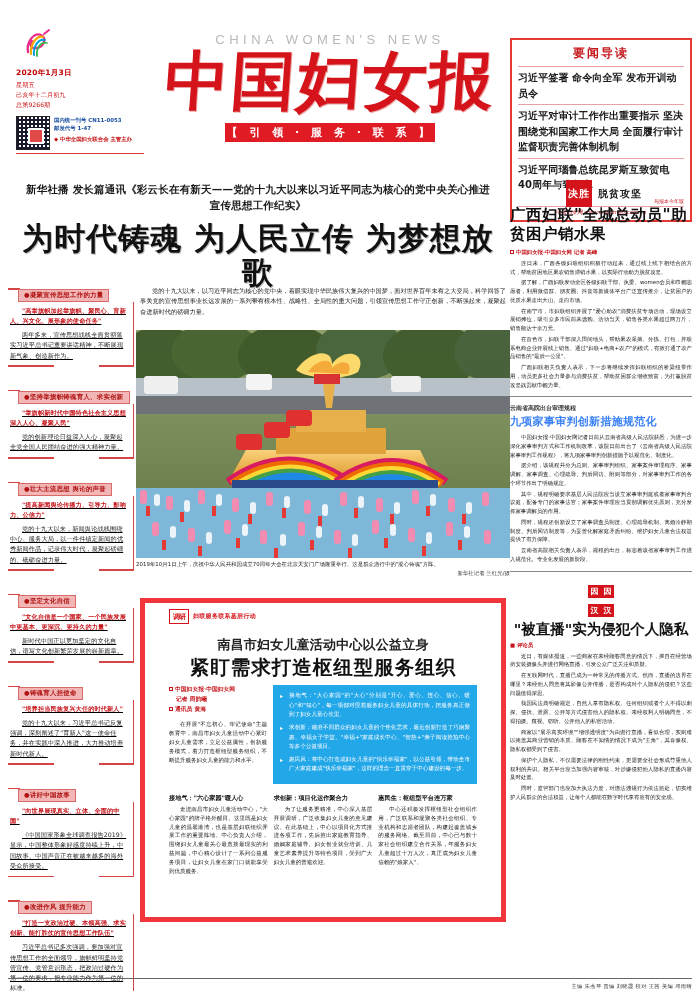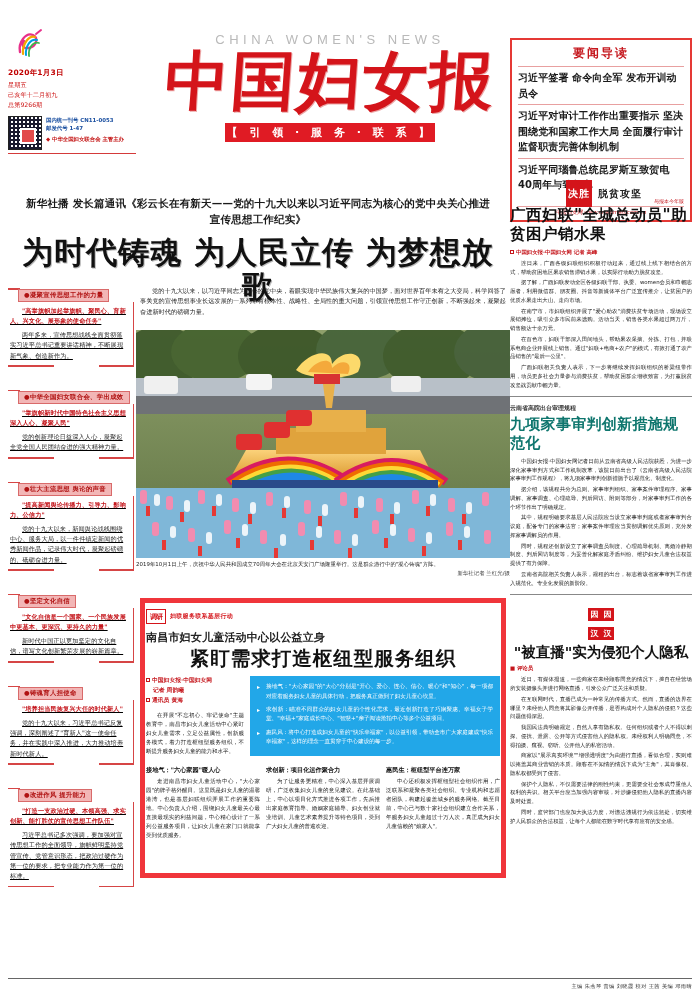--- a/index.html
+++ b/index.html
@@ -6,21 +6,21 @@
   html, body {
     width: 700px; height: 991px;
     background: #ffffff;
     font-family: "DejaVu Sans", "Liberation Sans", sans-serif;
     overflow: hidden;
   }
   .page { position: relative; width: 700px; height: 991px; background:#fff; padding: 0; }
 
   
   .masthead { position: relative; height: 178px; }
-  .mh-left { position: absolute; left: 8px; top: 28px; width: 130px; }
+  .mh-left { position: absolute; left: 16px; top: 28px; width: 130px; }
   .logo-mark { width: 34px; height: 34px; position: relative; margin-left: 6px; }
   .logo-mark svg { display:block; }
   .mh-date { margin-top: 6px; font-size: 7.5px; color: #c00000; font-weight: bold; line-height: 1.45; letter-spacing: .2px; }
   .mh-sub { font-size: 6.2px; color:#cc1111; line-height: 1.5; margin-top: 1px; }
   .mh-qr-row { display:flex; gap:4px; margin-top: 6px; align-items: flex-start; }
   .qr {
     width: 34px; height: 34px;
     background:
       repeating-linear-gradient(0deg,#1a1a2e 0 2px,transparent 2px 4px),
       repeating-linear-gradient(90deg,#1a1a2e 0 2px,transparent 2px 4px),
@@ -50,21 +50,21 @@
 
   
   .digest { position:absolute; right:8px; top:38px; width:182px; border:2px solid #e53935; padding:5px 6px 4px; }
   .digest-title { text-align:center; font-size:12px; color:#c5161c; font-weight:bold; font-family:"DejaVu Serif",serif; letter-spacing:2px; margin-bottom:4px; }
   .digest-item { font-size:10px; color:#1a1a1a; font-weight:bold; line-height:1.55; padding:3px 0; border-top:1px solid #e8a0a0; letter-spacing:.1px;}
   .digest-item:first-of-type{border-top:none;}
   .digest-foot { font-size:5px; color:#c5161c; text-align:right; margin-top:2px;}
   .digest-url { font-size:5.4px; color:#c5161c; text-align:center; border-top:1px solid #e8a0a0; padding-top:2px; margin-top:2px; font-style:italic;}
 
   
-  .lead-wrap { position:absolute; left:8px; top:196px; width:500px; }
+  .lead-wrap { position:absolute; left:8px; top:182px; width:500px; }
   .lead-kicker { font-size:10.5px; line-height:1.5; color:#1a1a1a; font-weight:bold; text-align:center; padding:0 14px; letter-spacing:.2px;}
   .lead-title {
     font-size:31px; font-weight:bold; color:#111; text-align:center;
     letter-spacing:1px; margin-top:7px; line-height:1.12;
     font-family:"DejaVu Sans","Liberation Sans",sans-serif;
     text-shadow:1px 1px 0 #bbb;
   }
 
   
   .sidebar { position:absolute; left:8px; top:282px; width:126px; }
@@ -81,25 +81,25 @@
   .sb-quote { font-size:6.2px; color:#c5161c; font-weight:bold; line-height:1.62; text-indent:12px; letter-spacing:.1px;}
   .sb-body { font-size:6.2px; color:#222; line-height:1.66; text-indent:12px; margin-top:4px; letter-spacing:.1px;}
 
   
   .photo { position:absolute; left:136px; top:330px; width:374px; height:228px; overflow:hidden; background:#6b7d52; }
   .photo svg{display:block;}
   .photo-cap { position:absolute; left:136px; top:560px; width:374px; font-size:5.4px; color:#222; line-height:1.6; letter-spacing:.05px;}
   .photo-cap .cred { text-align:right; display:block; color:#444;}
 
   
-  .feature { position:absolute; left:140px; top:598px; width:366px; height:280px; border:5px solid #f0353b; background:#fff; padding:6px 1px; }
+  .feature { position:absolute; left:140px; top:598px; width:366px; height:324px; border:5px solid #f0353b; background:#fff; padding:6px 24px; }
   .ft-tag-row { display:flex; align-items:center; gap:4px; }
   .ft-stamp { width:20px;height:15px;border:1.4px solid #d4141a;color:#d4141a;font-size:7px;font-weight:bold;display:flex;align-items:center;justify-content:center;letter-spacing:-1px;}
   .ft-tag { font-size:6px; color:#d4141a; font-weight:bold; letter-spacing:.3px;}
-  .ft-kicker { font-size:11px; color:#222; font-weight:bold; margin-top:6px; letter-spacing:.2px;}
+  .ft-kicker { text-align:center; font-size:13px; color:#222; font-weight:bold; margin-top:12px; letter-spacing:.2px;}
   .ft-title { text-align:center; font-size:19.5px; font-weight:bold; color:#111; letter-spacing:1px; margin-top:2px; line-height:1.2;}
   .ft-cols { display:flex; gap:6px; margin-top:6px; }
   .ft-left { width:98px; }
   .ft-byline { font-size:5.8px; color:#c5161c; font-weight:bold; line-height:1.7; }
   .ft-byline .sq{display:inline-block;width:4px;height:4px;border:1px solid #c5161c;margin-right:2px;}
   .ft-text { font-size:5.5px; color:#1a1a1a; line-height:1.62; text-align:justify; margin-top:5px; text-indent:11px;}
   .ft-right { flex:1; }
   .ft-blue { background:#22a7e8; color:#fff; padding:6px 7px; font-size:5.6px; line-height:1.66; }
   .ft-blue li { list-style:none; margin-bottom:4px; padding-left:9px; position:relative; text-align:justify;}
   .ft-blue li::before{content:"\25B8"; position:absolute; left:0; top:0; font-size:6px;}
@@ -113,21 +113,21 @@
   .rc-banner-line{position:absolute;top:7px;left:0;width:100%;height:1px;background:#d4141a;}
   .rc-banner span { position:relative; background:#fff; padding:0 6px; font-size:10px; font-weight:bold; color:#222; letter-spacing:1px;}
   .rc-banner .hl { color:#fff; background:#d4141a; padding:8px 2px; }
   .rc-title { font-size:15.5px; font-weight:bold; color:#111; line-height:1.25; letter-spacing:.5px;}
   .rc-by { font-size:5.4px; color:#c5161c; font-weight:bold; margin:4px 0 3px;}
   .rc-by .sq{display:inline-block;width:4px;height:4px;border:1px solid #c5161c;margin-right:2px;}
   .rc-body { font-size:5.4px; color:#1a1a1a; line-height:1.62; text-align:justify; text-indent:11px; }
   .rc-body p { margin-bottom:2px; }
   .rc-hr { height:1px; background:#888; margin:7px 0; }
   .rc-kicker { font-size:6px; color:#333; font-weight:bold; margin-bottom:2px;}
-  .rc-title2 { font-size:15px; font-weight:bold; color:#0f766e; line-height:1.25; letter-spacing:.3px;}
+  .rc-title2 { font-size:11px; font-weight:bold; color:#3b82f6; line-height:1.25; letter-spacing:.3px;}
   .rc-stamp-wrap{ text-align:center; margin-bottom:3px;}
   .rc-stamp { display:inline-block; }
   .rc-stamp i { display:inline-block; width:13px;height:13px;background:#d4141a;color:#fff;font-size:8px;font-weight:bold;line-height:13px;text-align:center;margin:0 0px; font-style:normal;}
   .rc-title3 { font-size:14.5px; font-weight:bold; color:#111; text-align:center; line-height:1.25;}
 
   .footer-line { position:absolute; left:8px; right:8px; bottom:12px; height:1px; background:#666; }
   .footer-credits { position:absolute; right:8px; bottom:1px; font-size:5.2px; color:#333; letter-spacing:.4px;}
 </style>
 </head>
 <body>
@@ -190,21 +190,21 @@
 
     <div class="sb-block">
       <div style="position:relative;"><span class="sb-hd-line"></span><span class="sb-hd">●凝聚宣传思想工作的力量</span></div>
       <div class="sb-frame">
         <div class="sb-quote">"高举旗帜加起举旗帜、聚民心、育新人、兴文化、展形象的使命任务"</div>
         <div class="sb-body">两年多来，宣传思想战线全面贯彻落实习近平总书记重要讲话精神，不断展现新气象、创造新作为。</div>
       </div>
     </div>
 
     <div class="sb-block">
-      <div style="position:relative;"><span class="sb-hd-line"></span><span class="sb-hd">●中华全国妇女联合会、学出成效</span></div>
+      <div style="position:relative;"><span class="sb-hd-line"></span><span class="sb-hd">●坚持举旗帜铸魂育人、求实创新</span></div>
       <div class="sb-frame">
         <div class="sb-quote">"举旗帜新时代中国特色社会主义思想深入人心、凝聚人民"</div>
         <div class="sb-body">党的创新理论日益深入人心，凝聚起全党全国人民团结奋进的强大精神力量。</div>
       </div>
     </div>
 
     <div class="sb-block">
       <div style="position:relative;"><span class="sb-hd-line"></span><span class="sb-hd">●壮大主流思想 舆论的声音</span></div>
       <div class="sb-frame">
         <div class="sb-quote">"提高新闻舆论传播力、引导力、影响力、公信力"</div>
@@ -221,20 +221,27 @@
     </div>
 
     <div class="sb-block">
       <div style="position:relative;"><span class="sb-hd-line"></span><span class="sb-hd">●铸魂育人担使命</span></div>
       <div class="sb-frame">
         <div class="sb-quote">"培养担当民族复兴大任的时代新人"</div>
         <div class="sb-body">党的十九大以来，习近平总书记反复强调，深刻阐述了"育新人"这一使命任务，并在实践中深入推进，大力推动培养新时代新人。</div>
       </div>
     </div>
 
+    <div class="sb-block">
+      <div style="position:relative;"><span class="sb-hd-line"></span><span class="sb-hd">●讲好中国故事</span></div>
+      <div class="sb-frame">
+        <div class="sb-quote">"向世界展现真实、立体、全面的中国"</div>
+        <div class="sb-body">《中国国家形象全球调查报告2019》显示，中国整体形象好感度持续上升，中国故事、中国声音正在被越来越多的海外受众所接受。</div>
+      </div>
+    </div>
 
     <div class="sb-block">
       <div style="position:relative;"><span class="sb-hd-line"></span><span class="sb-hd">●改进作风 提升能力</span></div>
       <div class="sb-frame">
         <div class="sb-quote">"打造一支政治过硬、本领高强、求实创新、能打胜仗的宣传思想工作队伍"</div>
         <div class="sb-body">习近平总书记多次强调，要加强对宣传思想工作的全面领导，旗帜鲜明坚持党管宣传、党管意识形态，把政治过硬作为第一位的要求，把专业能力作为第一位的标准。</div>
 
       </div>
     </div>
   </div>

